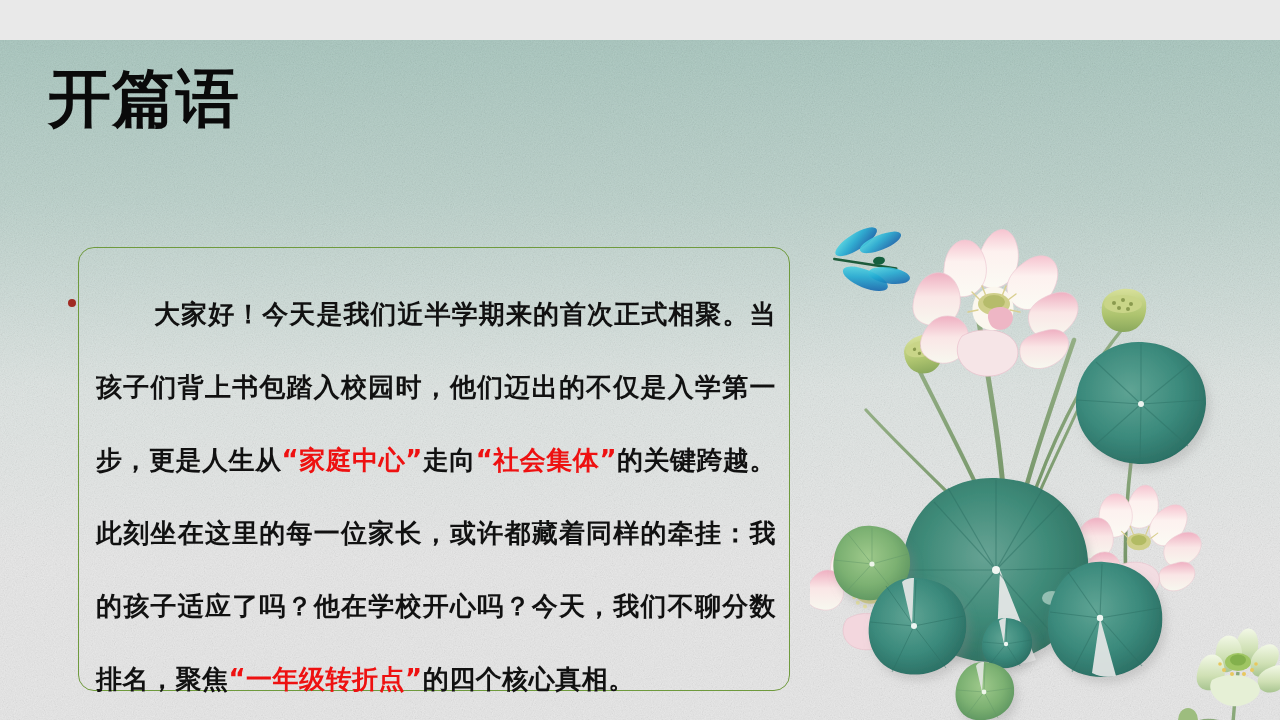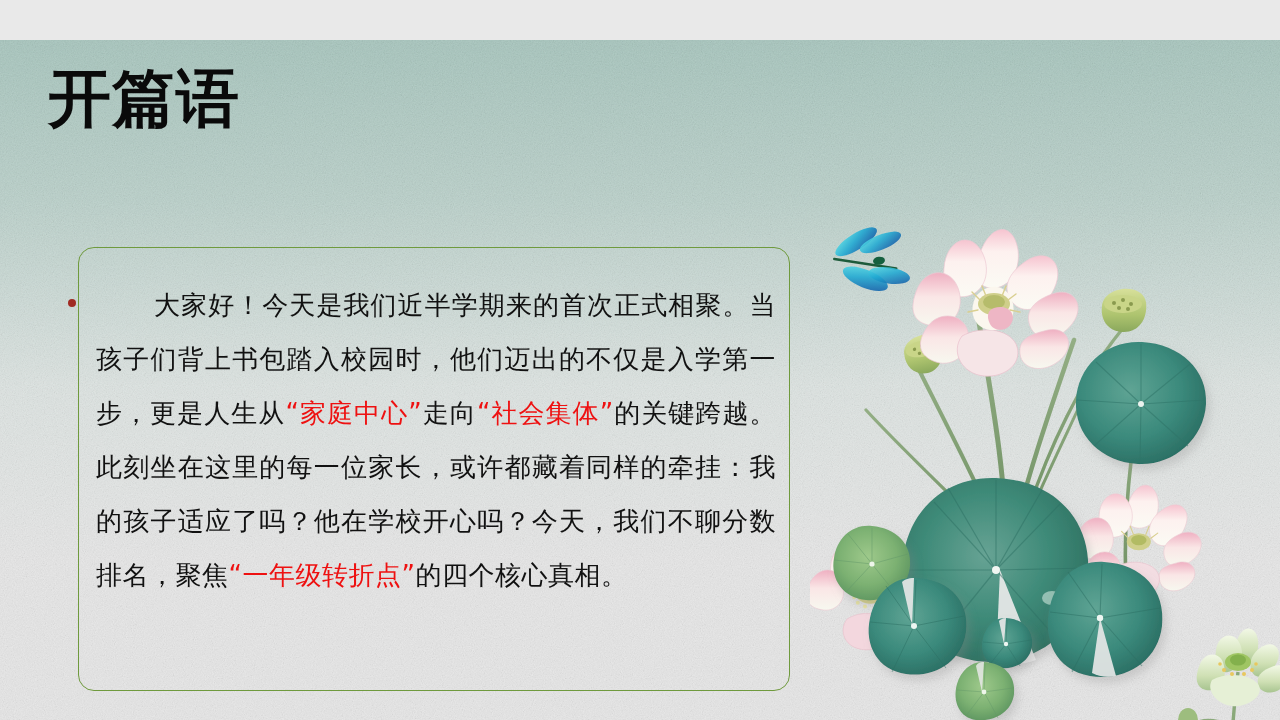--- a/index.html
+++ b/index.html
@@ -47,21 +47,21 @@
   }
   #bullet{
     position:absolute;left:68px;top:259px;
     width:8px;height:8px;border-radius:50%;
     background:#a02b23;
   }
   #body-text{
     position:absolute;left:96px;top:238px;
     width:680px;
     font-family:"DejaVu Sans","Liberation Sans",sans-serif;
-    font-weight:400;font-size:26px;line-height:54px;
+    font-weight:700;font-size:26px;line-height:73px;
     color:#111;letter-spacing:.5px;text-align:justify;
     text-indent:58px;
   }
   #body-text .hl{color:#ee1111;}
 
   
   #gold-bar{
     position:absolute;left:0;bottom:0;width:1280px;height:17px;
     background:linear-gradient(to right,
       #bf9a5c 0%, #c6a468 8%, #d4b782 24%,

